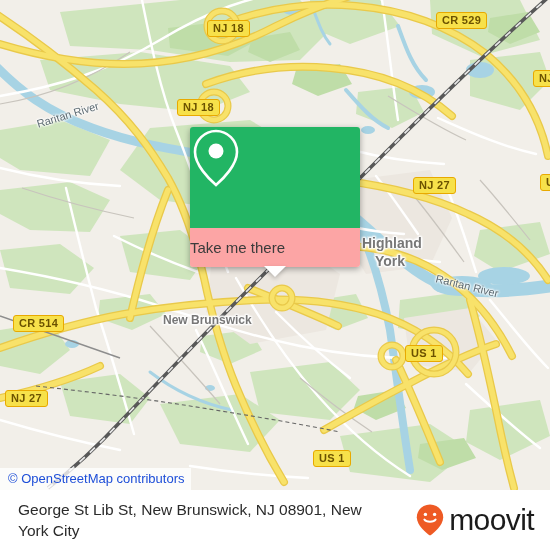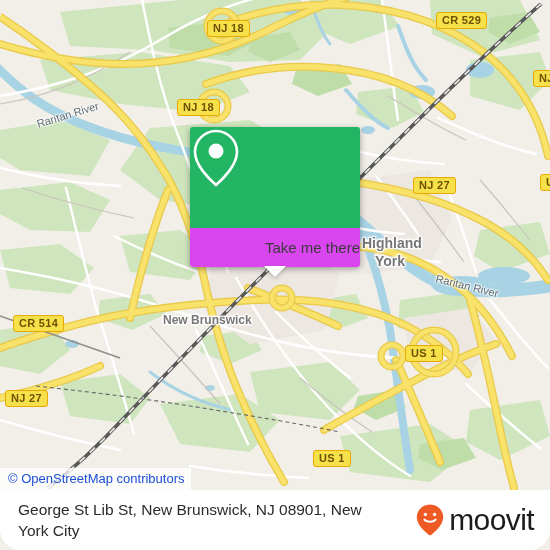--- a/index.html
+++ b/index.html
@@ -1,21 +1,21 @@
 <!DOCTYPE html>
 <html><head>
 <meta charset="utf-8">
 <style>
   html,body{margin:0;padding:0;}
   body{
     width:550px;height:550px;overflow:hidden;
     font-family:"Liberation Sans",sans-serif;
     background:#f2efe9;
   }
-  .screen{position:relative;width:550px;height:550px;overflow:hidden;background:#fff;border-radius:21px;}
+  .screen{position:relative;width:550px;height:550px;overflow:hidden;background:#fff;}
 
   
   .map{position:absolute;left:0;top:0;width:550px;height:490px;overflow:hidden;background:#f2efe9;}
   .map svg{position:absolute;left:0;top:0;display:block;}
 
   
   .shield{
     position:absolute;
     background:#f7e14a;
     border:1.5px solid #e8a900;
@@ -62,24 +62,24 @@
     overflow:visible;
     z-index:40;
   }
   .popup-head{
     background:#22b564;
     height:101px;
     border-radius:3px 3px 0 0;
     display:flex;align-items:center;justify-content:center;
   }
   .popup-body{
-    background:#d946ef;
+    background:#fca5a5;
     height:39px;
     border-radius:0 0 3px 3px;
-    display:flex;align-items:center;justify-content:flex-end;
+    display:flex;align-items:center;justify-content:flex-start;
     position:relative;
   }
   .popup-body-text{
     color:#3b3b3b;font-size:15px;line-height:15px;
   }
   .popup-tail{
     position:absolute;
     left:50%;margin-left:-11px;bottom:-10px;
     width:0;height:0;
     border-left:11px solid transparent;

